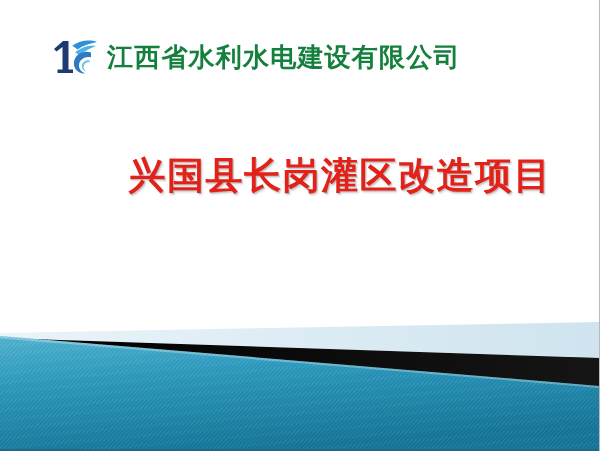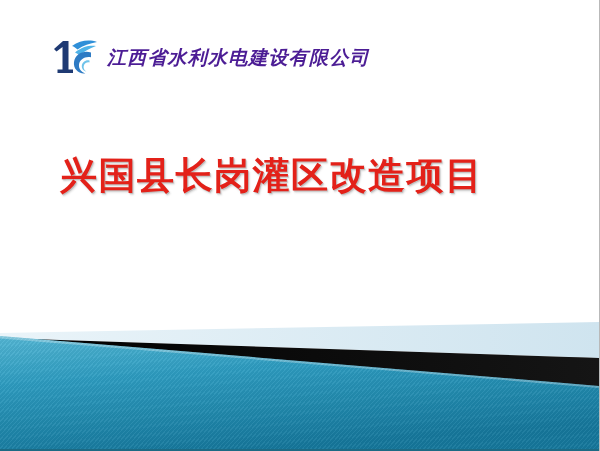--- a/index.html
+++ b/index.html
@@ -30,36 +30,36 @@
     align-items: center;
     gap: 9px;
   }
   .logo-mark {
     width: 48px;
     height: 42px;
     flex: none;
     display: block;
   }
   .company-name {
-    font-size: 19px;
+    font-size: 26px;
     font-weight: bold;
-    color: #4c1d95;
+    color: #15803d;
     letter-spacing: 1.2px;
     white-space: nowrap;
     line-height: 1;
     font-family: "DejaVu Sans", "Liberation Sans", sans-serif;
-    font-style: italic;
   }
 
   
   .title-block {
     position: absolute;
     left: 60px;
     top: 152px;
     width: 492px;
+    text-align: right;
   }
   .title-line {
     font-size: 37px;
     font-weight: bold;
     line-height: 1.32;
     color: #E32119;
     letter-spacing: 1.5px;
     white-space: nowrap;
     font-family: "DejaVu Sans", "Liberation Sans", sans-serif;
     text-shadow:

